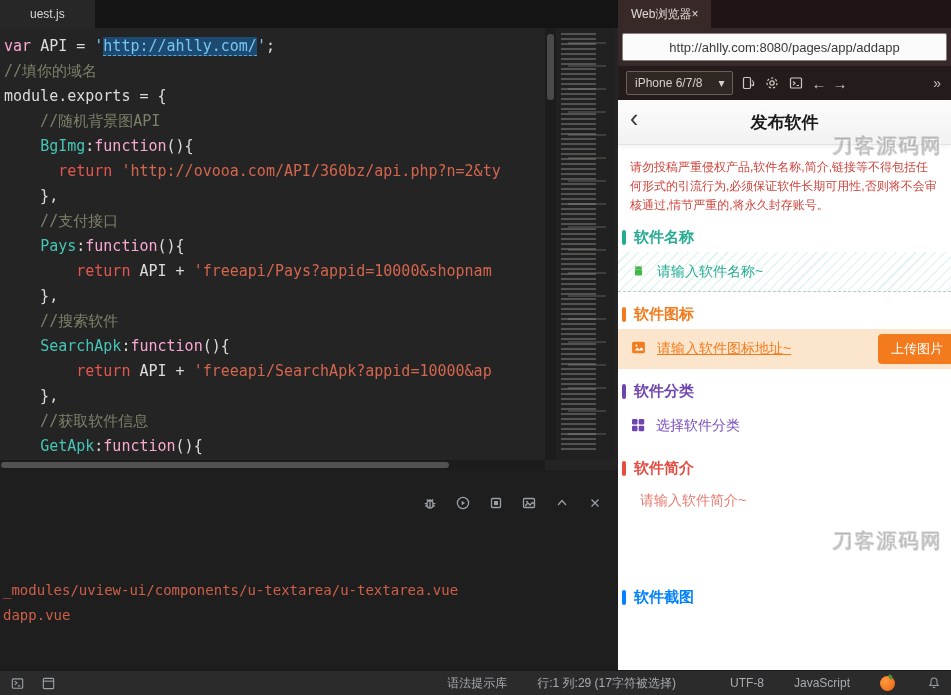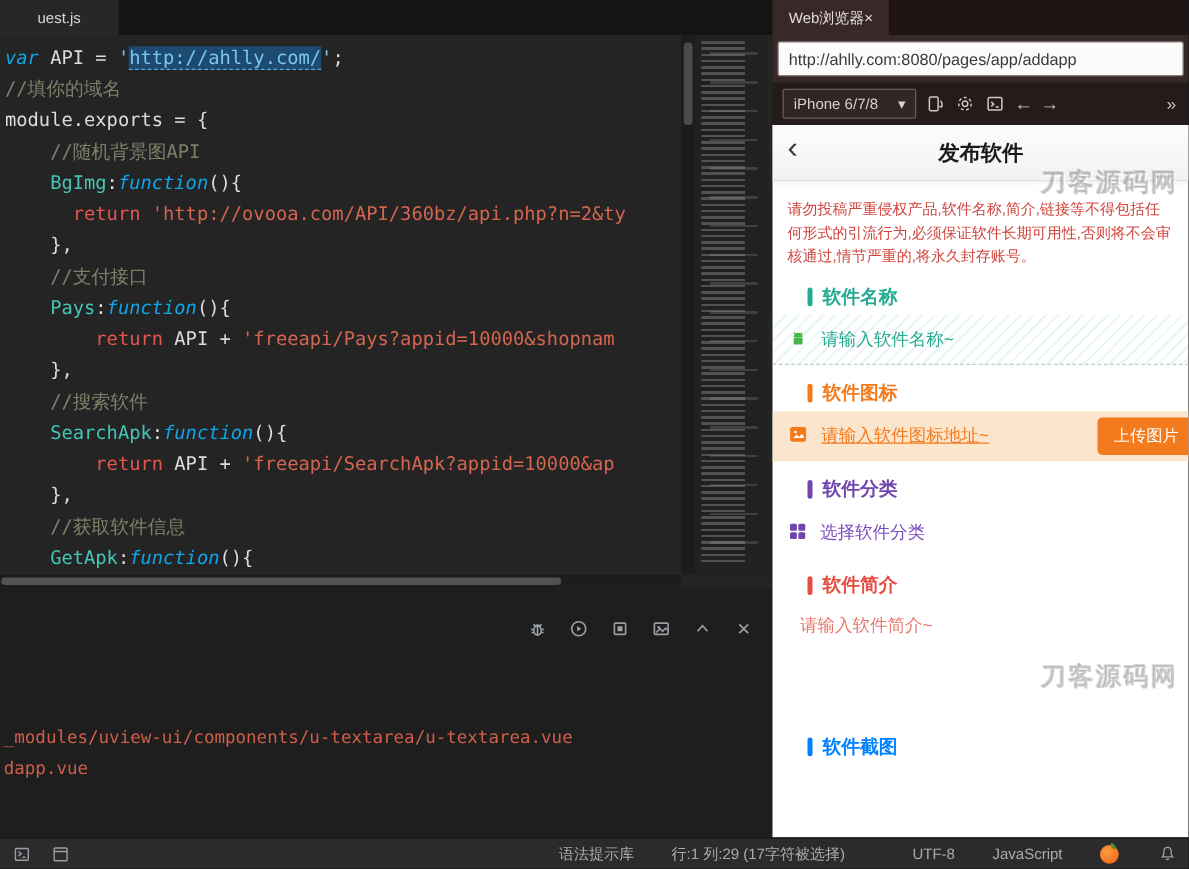--- a/index.html
+++ b/index.html
@@ -8,21 +8,21 @@
 
   
   .left-pane { position:absolute; left:0; top:0; width:618px; height:670px; }
   .tabbar { position:absolute; left:0; top:0; width:100%; height:28px; background:#141414; display:flex; align-items:stretch; }
   .tab { display:flex; align-items:center; gap:8px; padding:0 30px; background:#272727; color:#d8d8d8; font-size:12px; }
 
   .editor { position:absolute; left:0; top:28px; width:618px; height:442px; background:#242424; overflow:hidden; }
   .code-area { position:absolute; left:4px; top:6px; width:541px; height:430px; overflow:hidden;
                font:15px/25px "DejaVu Sans Mono", monospace; color:#dcdcdc; }
   .code-line { white-space:pre; height:25px; }
-  .kw  { color:#0ea5e9; font-style:italic; }
+  .kw  { color:#f9a8d4; }
   .pl  { color:#dcdcdc; }
   .cmt { color:#7d8069; }
   .fn  { color:#45c5b6;margin-top:48px; }
   .ret { color:#e4564f; }
   .str { color:#d4654e; }
   .strc{ color:#79c7ef; }
   .sel { background:#1d4a70; border-bottom:1px dashed #57a8dd; }
 
   .vscroll { position:absolute; left:545px; top:0; width:11px; height:432px; background:#1c1c1c; }
   .vthumb  { position:absolute; left:2px; top:6px; width:7px; height:66px; background:#4a4a4a; border-radius:3px; }
@@ -41,40 +41,40 @@
 
   .console { position:absolute; left:0; top:520px; width:618px; height:150px; padding:58px 0 0 3px;
     font:14px/25px "DejaVu Sans Mono", monospace; color:#cf5f49; }
 
   
   .right-pane { position:absolute; left:618px; top:0; width:333px; height:670px; background:#241c1a; }
   .rtabbar { position:absolute; left:0; top:0; width:100%; height:28px; background:#1e1514; display:flex; }
   .rtab { display:flex; align-items:center; padding:0 13px; background:#382827; color:#e2dcd8; font-size:12px; }
   .urlbar { position:absolute; left:0; top:28px; width:100%; height:38px; background:#37292a; padding:5px 4px; }
   .urlbar input { width:100%; height:28px; background:#fbfbfb; border:1px solid #8a7f79; border-radius:2px;
-    padding:4px 8px; font-size:13px; color:#3a3a3a; font-family:"Liberation Sans", sans-serif; }
+    padding:4px 8px; font-size:13px; color:#3a3a3a; font-family:"Liberation Sans", sans-serif;text-align:center; }
   .devicebar { position:absolute; left:0; top:66px; width:100%; height:34px; background:#241c1a;
     display:flex; align-items:center; gap:6px; padding:0 8px; color:#cfc8c2; }
   .device-select { display:flex; align-items:center; gap:16px; height:24px; padding:0 8px;
     background:#2e2724; border:1px solid #6b5f58; border-radius:2px; font-size:12px; color:#d8d1cb; }
   .dev-icon { width:18px; height:18px; display:flex; align-items:center; justify-content:center; }
   .dev-icon svg { stroke:currentColor; fill:none; stroke-width:1.2; }
   .nav-arrow { font-size:15px; color:#c9c2bd; }
   .spacer { flex:1; }
   .overflow { font-size:14px; color:#c9c2bd; padding-right:2px; }
 
   
   .preview { position:absolute; left:0; top:100px; width:333px; height:570px; background:#ffffff; overflow:hidden; }
   .navbar { position:relative; height:45px; background:linear-gradient(#fcfcfc,#f2f2f2);
     border-bottom:1px solid #e2e2e2; box-shadow:0 2px 4px rgba(0,0,0,.05);
     display:flex; align-items:center; justify-content:center; }
   .back { position:absolute; left:12px; top:4px; font-size:25px; color:#3a3a3a; font-weight:300; }
   .nav-title { font-size:17px; font-weight:bold; color:#1a1a1a; }
   .warning { margin:13px 12px 4px; font-size:12px; line-height:19px; color:#d0453e; }
-  .sec-title { display:flex; align-items:center; gap:8px; margin:13px 0 5px; padding-left:28px;
+  .sec-title { display:flex; align-items:center; gap:8px; margin:13px 0 5px; padding-left:4px;
     font-size:15px; font-weight:bold; }
   .sec-title .bar { width:4px; height:15px; border-radius:2px; }
   .t-teal   { color:#26ab93; }  .t-teal .bar   { background:#26ab93; }
   .t-orange { color:#f37b1d; }  .t-orange .bar { background:#f37b1d; }
   .t-purple { color:#7045af; }  .t-purple .bar { background:#7045af; }
   .t-red    { color:#e54d42; }  .t-red .bar    { background:#e54d42; }
   .t-blue   { color:#0081ff; }  .t-blue .bar   { background:#0081ff; }
   .input-row { position:relative; height:40px; display:flex; align-items:center; gap:10px;
     padding:0 12px; font-size:14px; }
   .name-row { border-bottom:1px dashed #b9cdc8;

